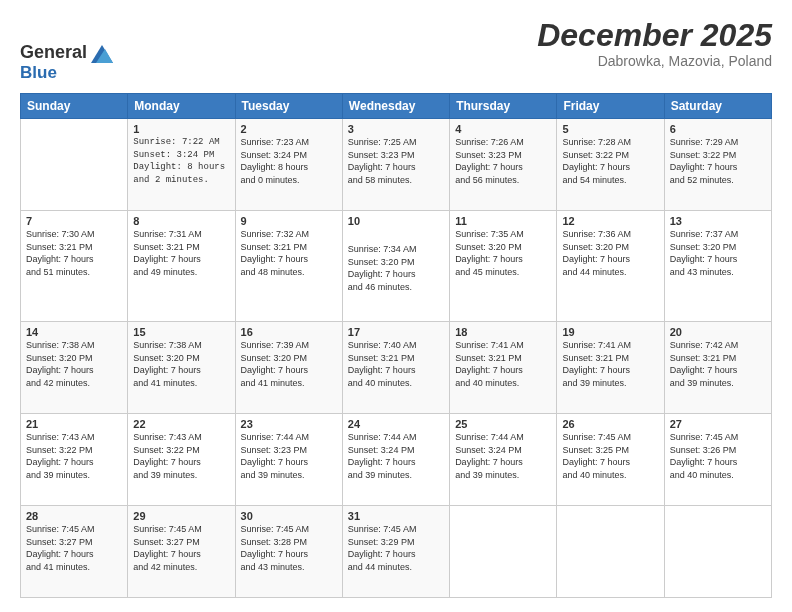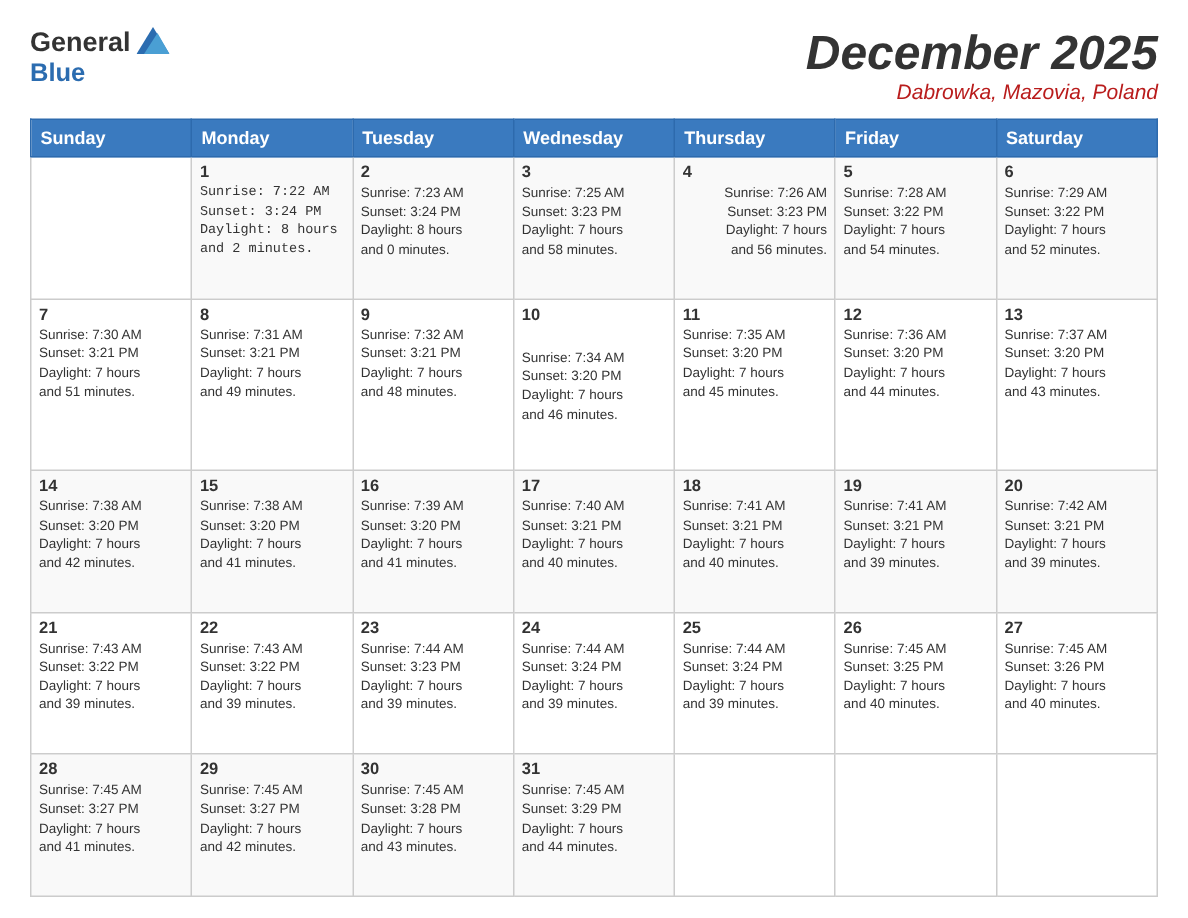--- a/index.html
+++ b/index.html
@@ -23,22 +23,23 @@
       align-items: flex-start;
       margin-bottom: 10px;
     }
     .logo {
       display: flex;
       flex-direction: column;
       align-items: flex-start;
     }
     .logo-text {
       display: flex;
-      align-items: flex-start;
+      align-items: flex-end;
       gap: 2px;
+      margin-top: 24px;
     }
     .logo-general {
       font-size: 18px;
       font-weight: bold;
       color: #333;
     }
     .logo-blue {
       font-size: 17px;
       font-weight: bold;
       color: #2b6cb0;
@@ -53,22 +54,21 @@
     }
     .month-title {
       font-size: 32px;
       font-weight: bold;
       color: #333;
       line-height: 1.1;
       font-style: italic;
     }
     .location {
       font-size: 14px;
-      color: #b91c1c;
-      font-style: italic;
+      color: #737373;
     }
     .calendar {
       width: 100%;
       border-collapse: collapse;
       flex: 1;
     }
     .calendar thead tr th {
       background-color: #3a7abf;
       color: #fff;
       font-size: 12px;
@@ -158,21 +158,21 @@
           </td>
           <td>
             <span class="day-number">3</span>
             <div class="day-info" style="white-space: pre-line;">Sunrise: 7:25 AM
 Sunset: 3:23 PM
 Daylight: 7 hours
 and 58 minutes.</div>
           </td>
           <td>
             <span class="day-number">4</span>
-            <div class="day-info" style="white-space: pre-line; text-align: right;">Sunrise: 7:26 AM
+            <div class="day-info" style="white-space: pre-line;">Sunrise: 7:26 AM
 Sunset: 3:23 PM
 Daylight: 7 hours
 and 56 minutes.</div>
           </td>
           <td>
             <span class="day-number">5</span>
             <div class="day-info" style="white-space: pre-line;">Sunrise: 7:28 AM
 Sunset: 3:22 PM
 Daylight: 7 hours
 and 54 minutes.</div>

